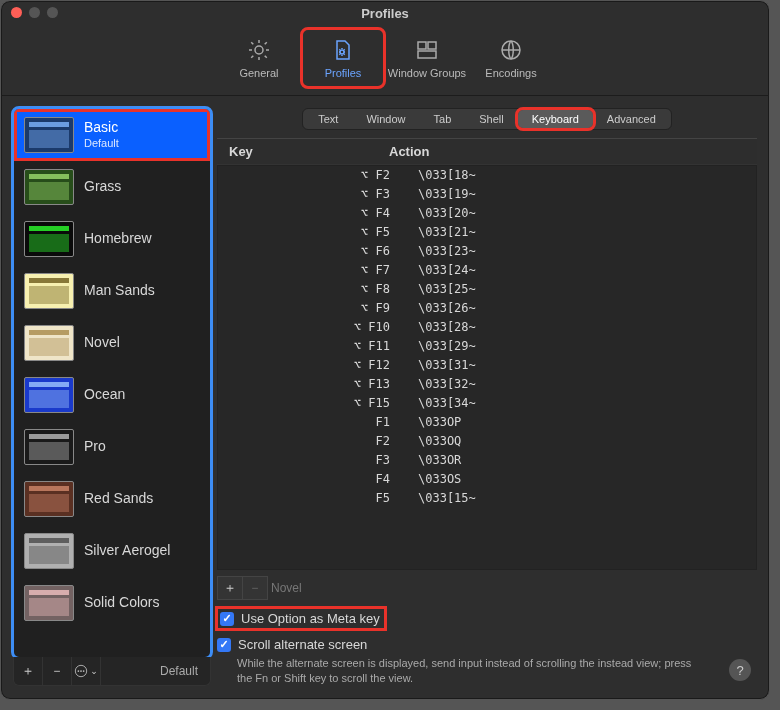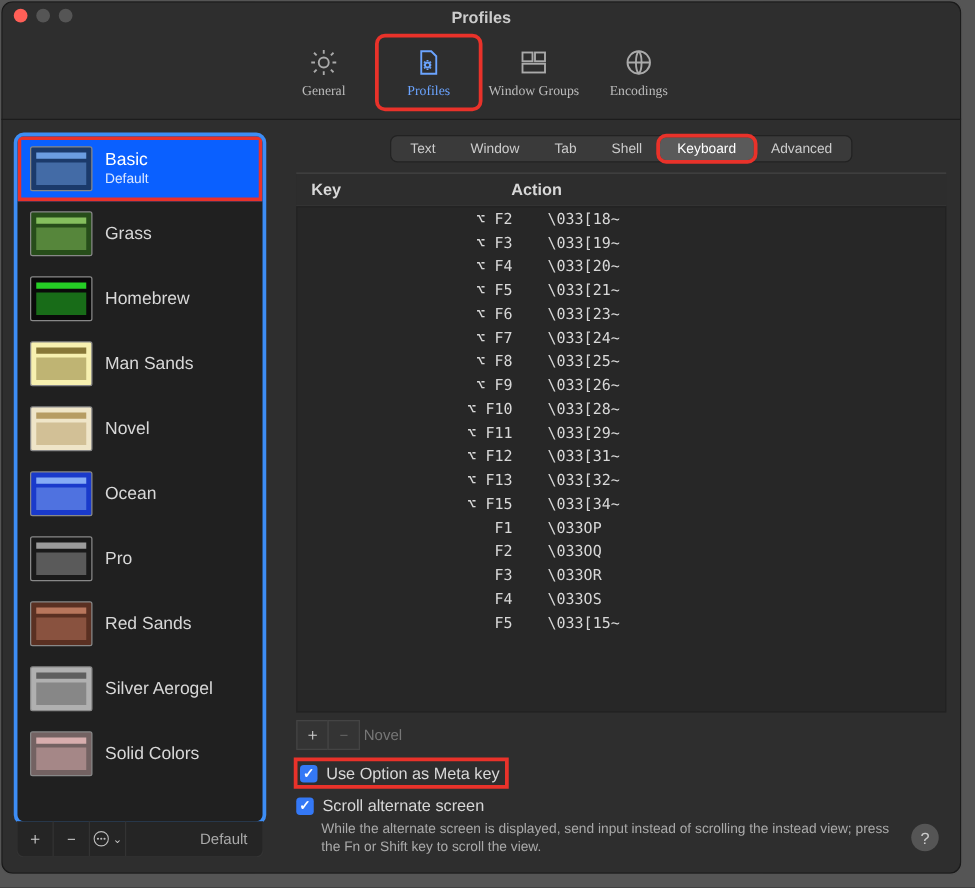--- a/index.html
+++ b/index.html
@@ -46,30 +46,30 @@
   
   .toolbar{
     height:66px;display:flex;align-items:flex-start;justify-content:center;
     gap:2px;padding-top:4px;
     border-bottom:1px solid #1c1c1c;
   }
   .tool{
     width:82px;height:58px;
     display:flex;flex-direction:column;align-items:center;justify-content:center;
     gap:5px;border-radius:6px;position:relative;
-    color:#bbb;font-size:11px;font-family:Liberation Serif, serif;
+    color:#bbb;font-size:11px;
   }
   .tool svg{width:24px;height:24px;stroke:#aaa;fill:none;stroke-width:1.5;}
   .tool.active{color:#6ba4ff;}
   .tool.active svg{stroke:#6ba4ff;}
   .red-box{outline:3px solid var(--red);outline-offset:-1px;}
   
   .content{
     display:flex;height:calc(100% - 90px - 30px);
-    padding:12px 12px 0 12px;gap:26px;
+    padding:12px 12px 0 12px;gap:6px;
   }
   
   .sidebar-wrap{width:198px;display:flex;flex-direction:column;}
   .sidebar{
     flex:1;background:var(--panel-darker);
     border:1px solid #111;border-radius:6px;
     overflow:auto;
     outline:3px solid #3d8df5;outline-offset:-1px;
   }
   .prof{

